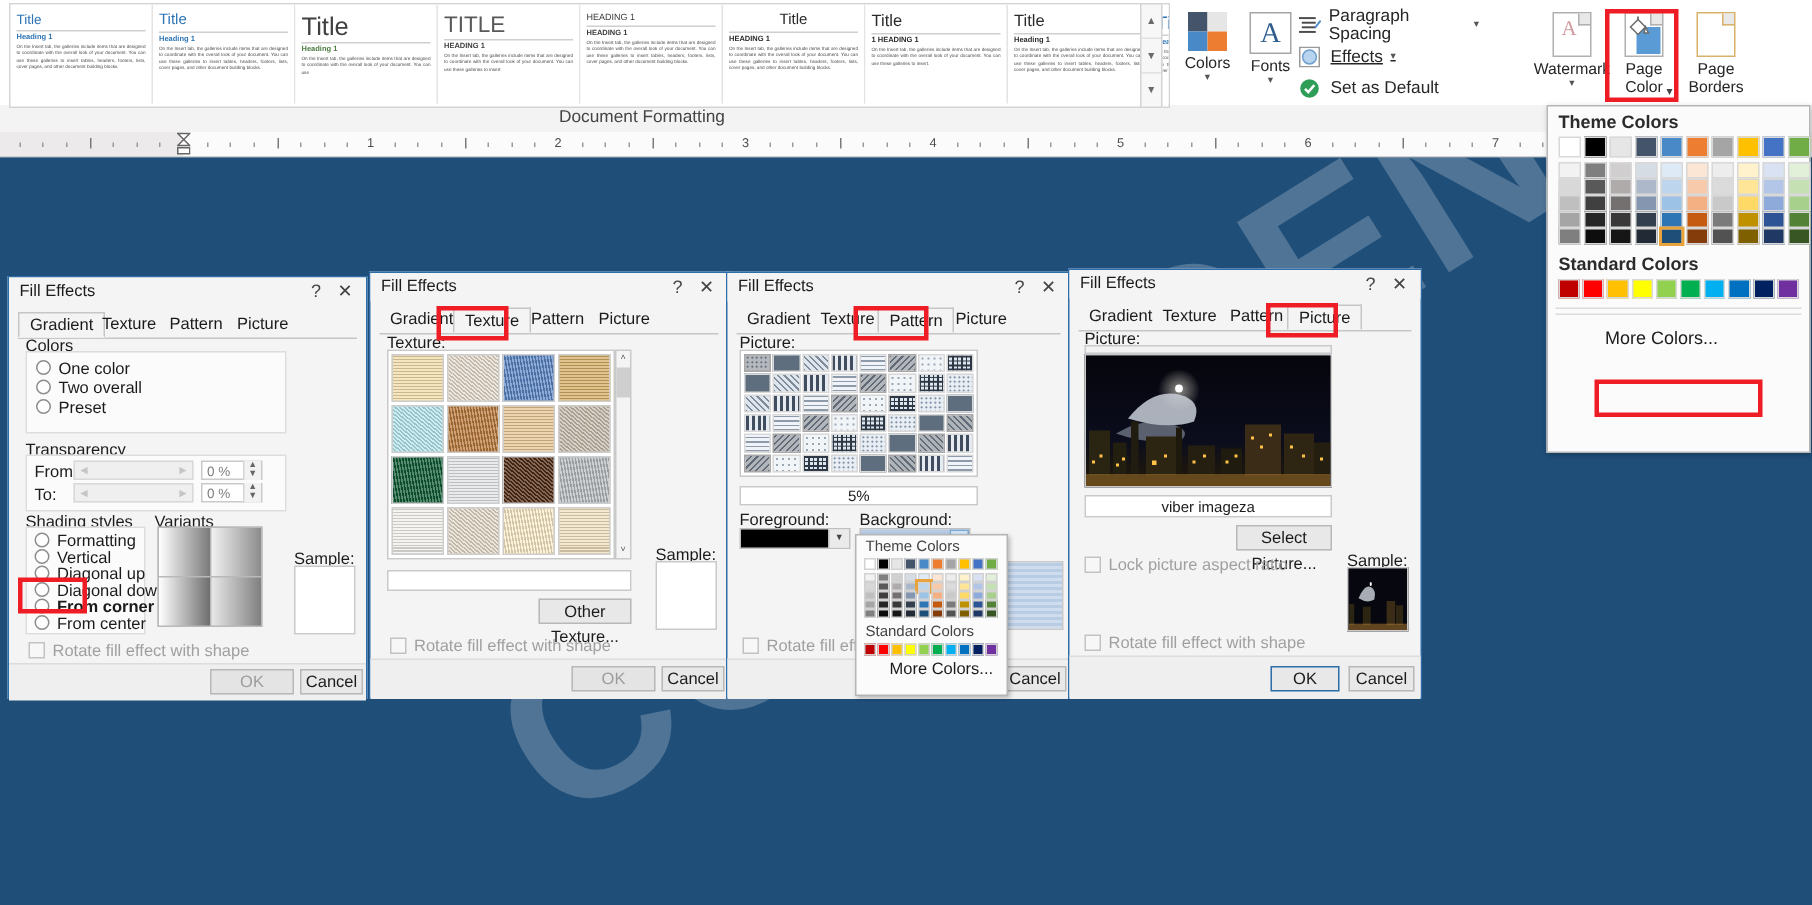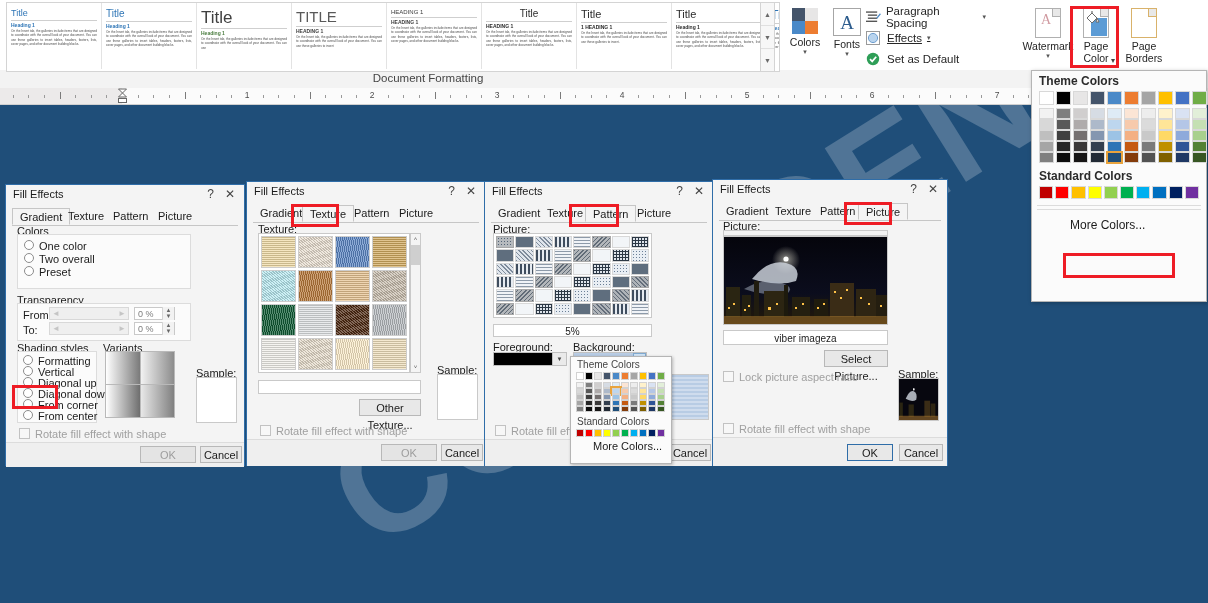--- a/index.html
+++ b/index.html
@@ -418,21 +418,21 @@
     <span class="v">0 %</span>
     <span class="ar">▲<br>▼</span>
     </div>
 
   <div class="fld-label" style="left:11px;top:157px;">Shading styles</div>
   <div class="grp-box" style="left:11px;top:166px;width:80px;height:72px;"></div>
   <div class="radio" style="left:17px;top:170px;">Formatting</div>
   <div class="radio" style="left:17px;top:181px;">Vertical</div>
   <div class="radio" style="left:17px;top:192px;">Diagonal up</div>
   <div class="radio" style="left:17px;top:203px;">Diagonal down</div>
-  <div class="radio" style="left:17px;top:214px;">From corner</div>
+  <div class="radio" style="left:17px;top:214px;font-weight:bold;">From corner</div>
   <div class="radio" style="left:17px;top:225px;">From center</div>
 
   <div class="fld-label" style="left:97px;top:157px;">Variants</div>
   <div class="variants" style="left:99px;top:166px;width:70px;height:67px;">
     <div style="background:linear-gradient(to right,#fff,#7a7a7a)"></div>
     <div style="background:linear-gradient(to right,#f2f2f2,#8c8c8c)"></div>
     <div style="background:linear-gradient(to right,#fff,#6e6e6e)"></div>
     <div style="background:linear-gradient(to right,#e8e8e8,#808080)"></div>
   </div>
 

